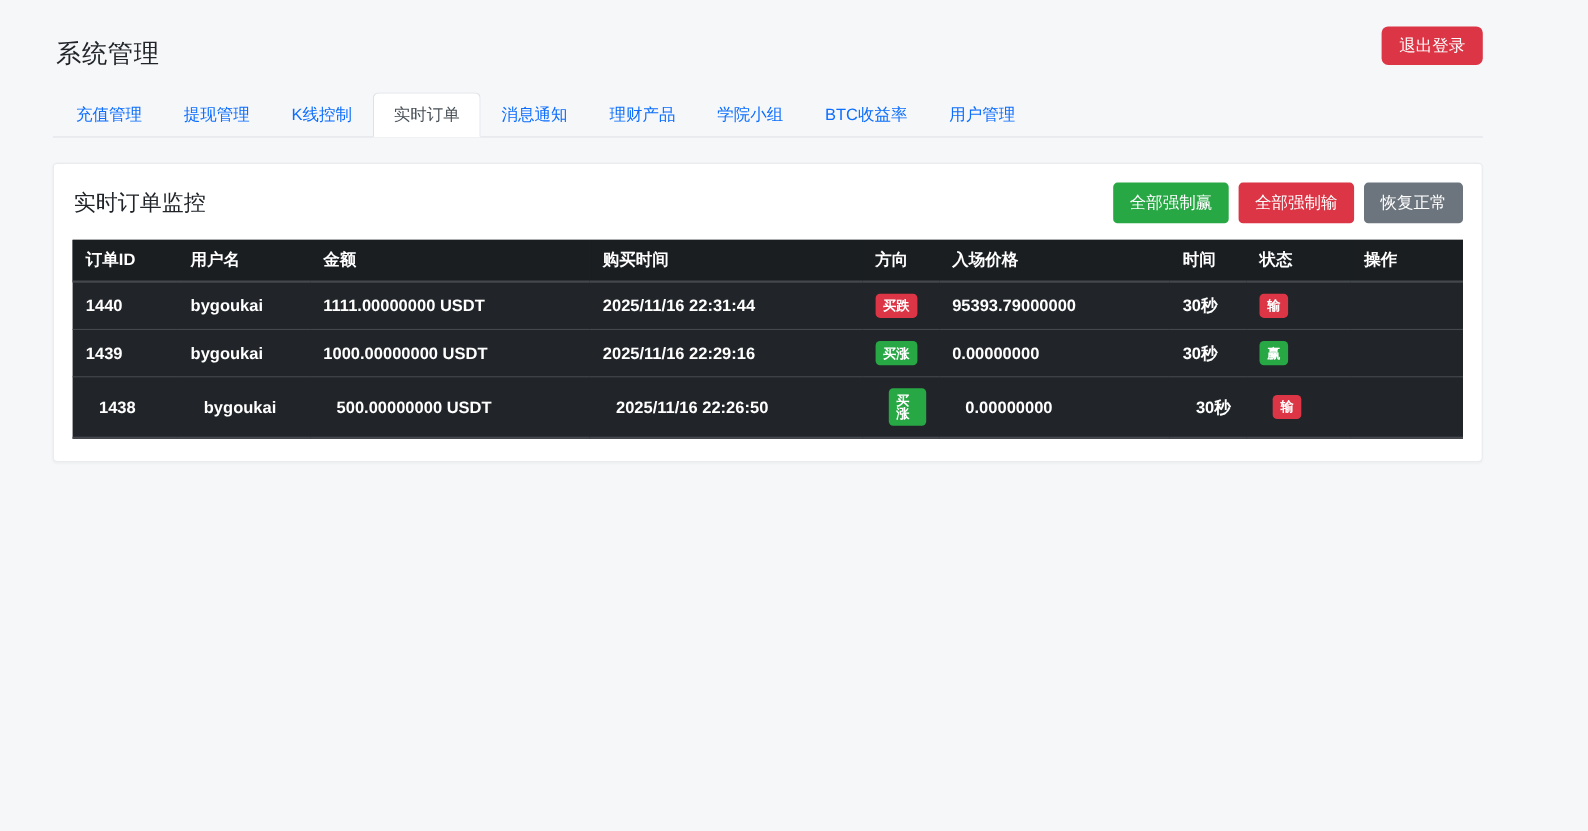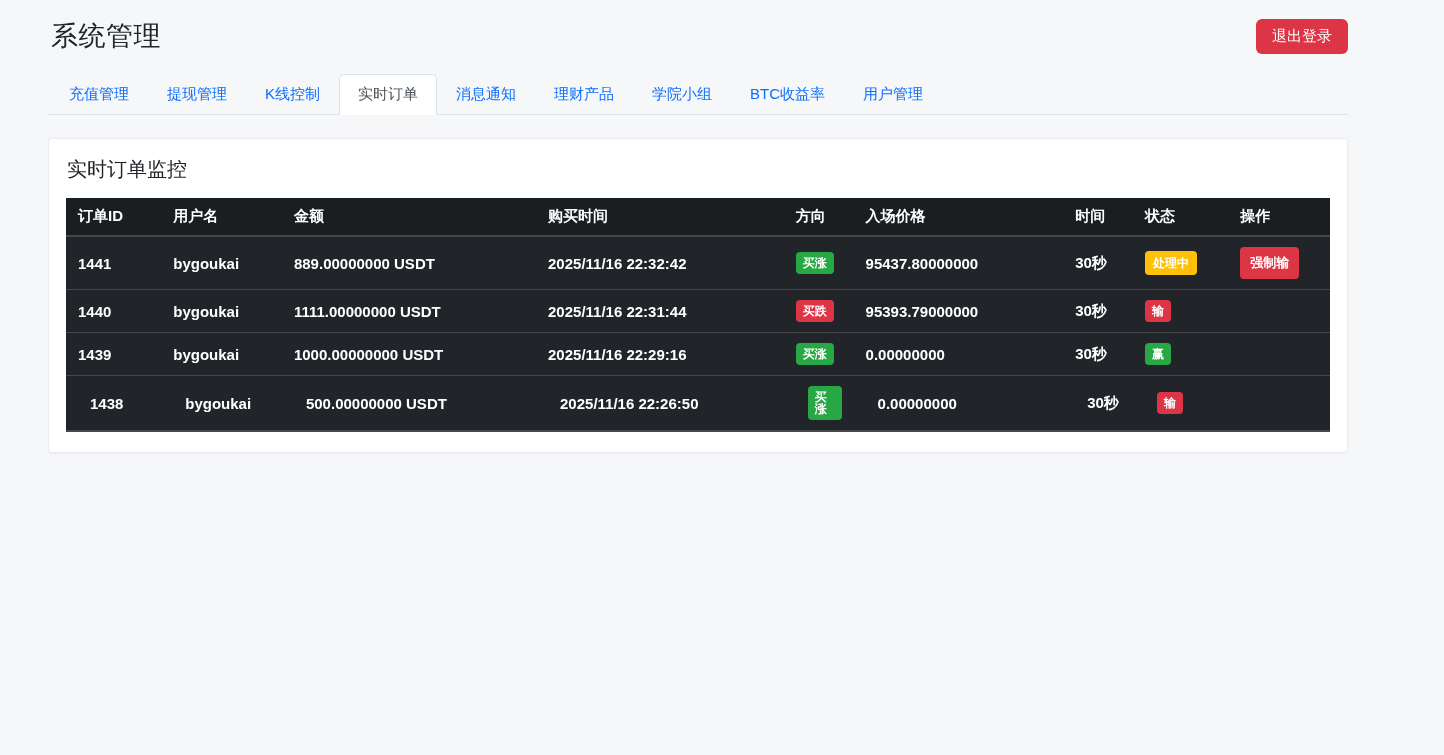--- a/index.html
+++ b/index.html
@@ -9,21 +9,21 @@
   *{box-sizing:border-box;}
   html,body{margin:0;padding:0;}
   body{
     width:1444px;height:755px;overflow:hidden;
     background:#f6f7f9;color:#212529;
     font-family:"Liberation Sans","DejaVu Sans",sans-serif;
   }
   .container{margin:0 96px 0 48px;}
   
   .top-header{display:flex;justify-content:space-between;align-items:center;padding:18px 0 20px 3px;}
-  .page-title{font-size:27px;font-weight:500;letter-spacing:.5px;}
+  .page-title{font-size:23px;font-weight:500;letter-spacing:.5px;margin-top:15px;}
   .logout-btn{background:var(--red);color:#fff;border:none;border-radius:6px;
     padding:8px 16px;font-size:15px;cursor:pointer;font-family:inherit;}
   
   .tab-bar{border-bottom:1px solid #dee2e6;padding-left:2px;white-space:nowrap;}
   .tab{display:inline-block;padding:10px 18px;font-size:15px;color:var(--blue);
     text-decoration:none;cursor:pointer;border:1px solid transparent;
     border-radius:5px 5px 0 0;margin-bottom:-1px;position:relative;}
   .tab.active{background:#fff;color:#495057;border-color:#dee2e6 #dee2e6 #fff #dee2e6;}
   
   .card{background:#fff;border:1px solid #e9ebee;border-radius:4px;margin-top:23px;
@@ -66,48 +66,42 @@
   <div class="top-header">
     <div class="page-title">系统管理</div>
     <button class="logout-btn">退出登录</button>
   </div>
 
   <nav class="tab-bar"><a class="tab">充值管理</a><a class="tab">提现管理</a><a class="tab">K线控制</a><a class="tab active">实时订单</a><a class="tab">消息通知</a><a class="tab">理财产品</a><a class="tab">学院小组</a><a class="tab">BTC收益率</a><a class="tab">用户管理</a></nav>
 
   <div class="card">
     <div class="card-header">
       <div class="card-title">实时订单监控</div>
+      <div class="card-actions">
+          <button class="act-btn success">全部强制赢</button>
+          <button class="act-btn danger">全部强制输</button>
+          <button class="act-btn secondary">恢复正常</button>
+        </div>
     </div>
 
     <table>
       <thead>
         <tr>
             <th class="col-0">订单ID</th>
             <th class="col-1">用户名</th>
             <th class="col-2">金额</th>
             <th class="col-3">购买时间</th>
             <th class="col-4">方向</th>
             <th class="col-5">入场价格</th>
             <th class="col-6">时间</th>
             <th class="col-7">状态</th>
             <th class="col-8">操作</th>
           </tr>
       </thead>
       <tbody>
-          <tr>
-            <td class="col-0">1441</td>
-            <td class="col-1">bygoukai</td>
-            <td class="col-2">889.00000000 USDT</td>
-            <td class="col-3">2025/11/16 22:32:42</td>
-            <td class="col-4"><span class="pill up">买涨</span></td>
-            <td class="col-5">95437.80000000</td>
-            <td class="col-6">30秒</td>
-            <td class="col-7"><span class="pill processing">处理中</span></td>
-            <td class="col-8"><button class="force-btn">强制输</button></td>
-          </tr>
           <tr>
             <td class="col-0">1440</td>
             <td class="col-1">bygoukai</td>
             <td class="col-2">1111.00000000 USDT</td>
             <td class="col-3">2025/11/16 22:31:44</td>
             <td class="col-4"><span class="pill down">买跌</span></td>
             <td class="col-5">95393.79000000</td>
             <td class="col-6">30秒</td>
             <td class="col-7"><span class="pill lose">输</span></td>
             <td class="col-8"></td>

